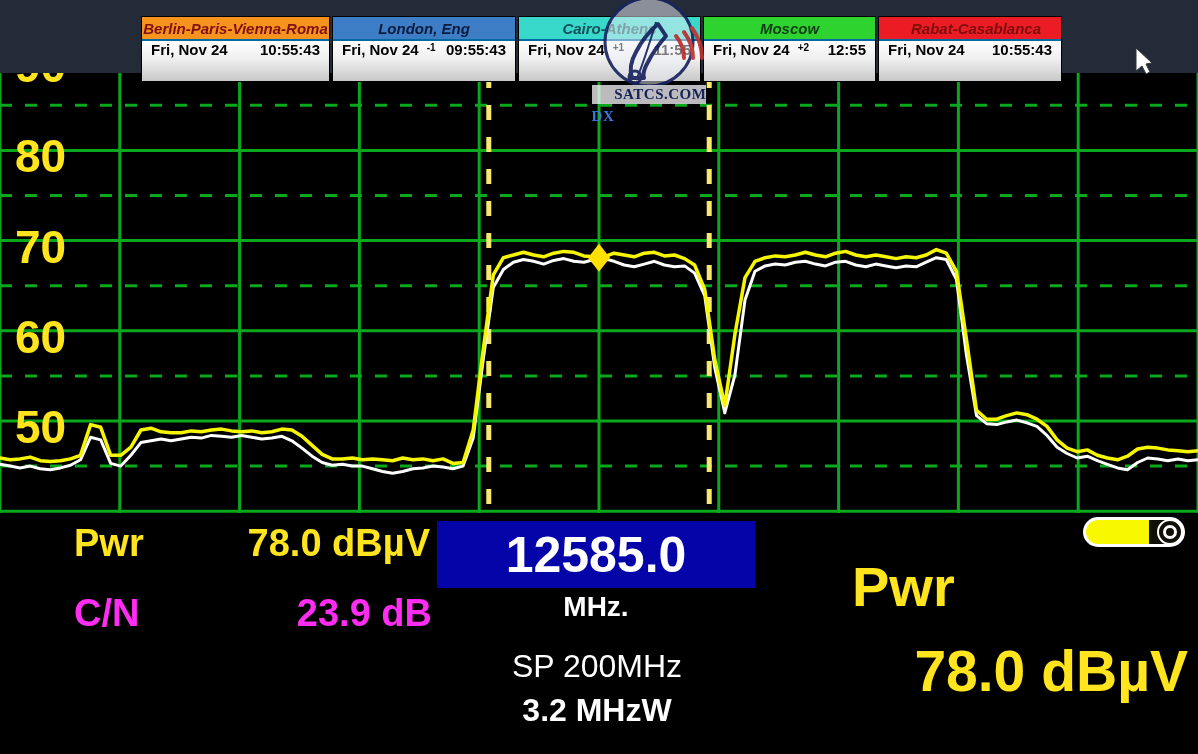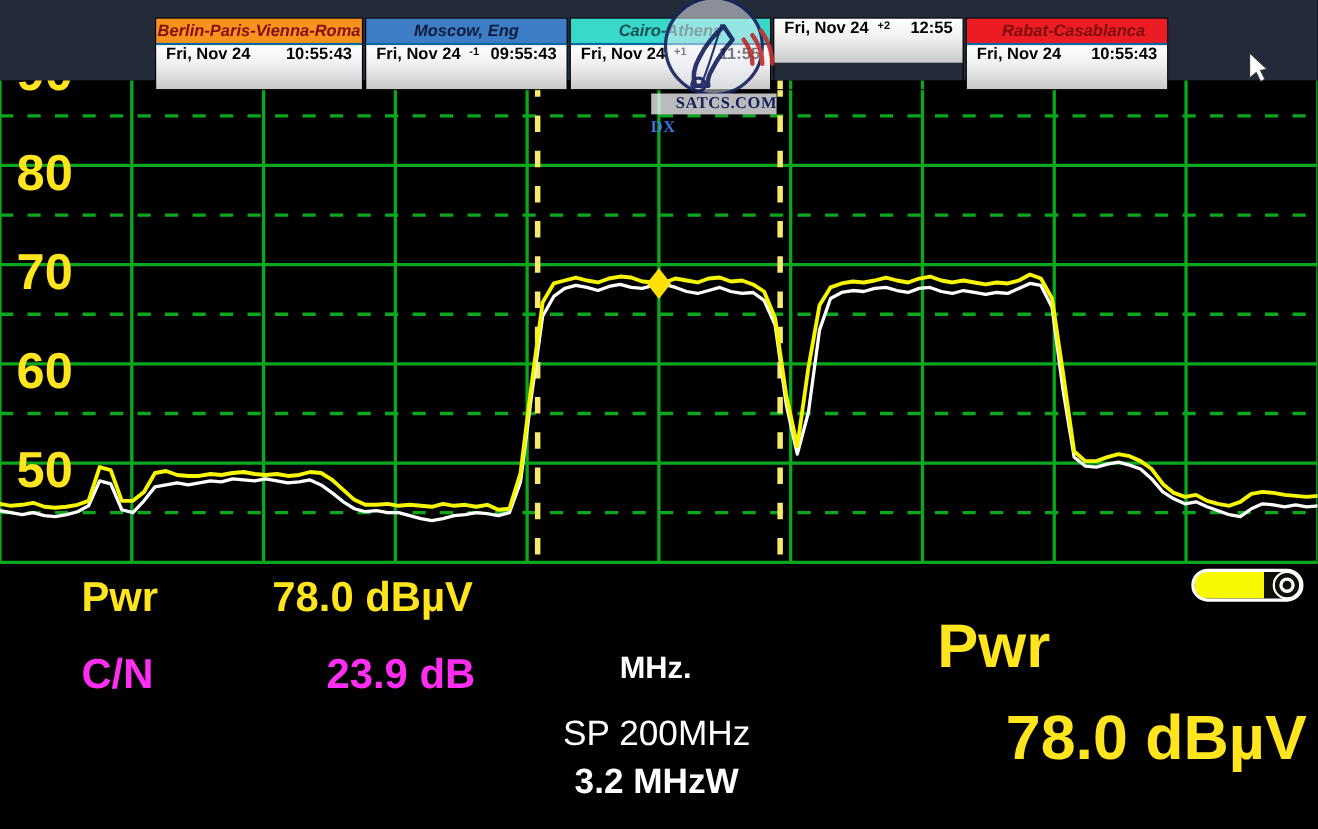--- a/index.html
+++ b/index.html
@@ -101,36 +101,37 @@
     <div class="cells" id="clock-cells">
         <div class="cell" style="width: 189px;">
           <div class="cell-header" style="background: rgb(246, 146, 30); color: rgb(128, 16, 16);">Berlin-Paris-Vienna-Roma</div>
           <div class="cell-time">
             <span>Fri, Nov 24</span>
             <span class="tz"></span>
             <span class="tm">10:55:43</span>
           </div>
         </div>
         <div class="cell" style="width: 184px;">
-          <div class="cell-header" style="background: rgb(61, 125, 197); color: rgb(11, 27, 61);">Moscow, Eng</div>
+          <div class="cell-header" style="background: rgb(61, 125, 197); color: rgb(11, 27, 61);">London, Eng</div>
           <div class="cell-time">
             <span>Fri, Nov 24</span>
             <span class="tz">-1</span>
             <span class="tm">09:55:43</span>
           </div>
         </div>
         <div class="cell" style="width: 183px;">
           <div class="cell-header" style="background: rgb(56, 216, 202); color: rgb(21, 80, 88);">Cairo-Athens</div>
           <div class="cell-time">
             <span>Fri, Nov 24</span>
             <span class="tz">+1</span>
             <span class="tm">11:55</span>
           </div>
         </div>
         <div class="cell" style="width: 173px;">
+          <div class="cell-header" style="background: rgb(47, 211, 48); color: rgb(13, 61, 18);">Moscow</div>
           <div class="cell-time">
             <span>Fri, Nov 24</span>
             <span class="tz">+2</span>
             <span class="tm">12:55</span>
           </div>
         </div>
         <div class="cell" style="width: 184px;">
           <div class="cell-header" style="background: rgb(236, 28, 36); color: rgb(125, 13, 13); padding-left: 12px;">Rabat-Casablanca</div>
           <div class="cell-time">
             <span>Fri, Nov 24</span>
@@ -166,20 +167,21 @@
   <div class="lbl-pwr">Pwr</div>
   <div class="val-pwr">78.0 dBµV</div>
 
   <svg class="badge" style="left:12px;top:595px;" viewBox="0 0 52 40">
     <ellipse cx="26" cy="20" rx="25" ry="19" fill="#2ee052"></ellipse>
     <path d="M13 21 L23 30 L40 9" fill="none" stroke="#0d2a10" stroke-width="7" stroke-linecap="round" stroke-linejoin="round"></path>
   </svg>
   <div class="lbl-cn">C/N</div>
   <div class="val-cn">23.9 dB</div>
 
+  <div class="freqbox">12585.0</div>
   <div class="frequnit">MHz.</div>
   <div class="span-line">SP 200MHz</div>
   <div class="bw-line">3.2 MHzW</div>
 
   <div class="toggle">
     <span class="knob">
         <span class="knob-inner"></span>
       </span>
   </div>
 

